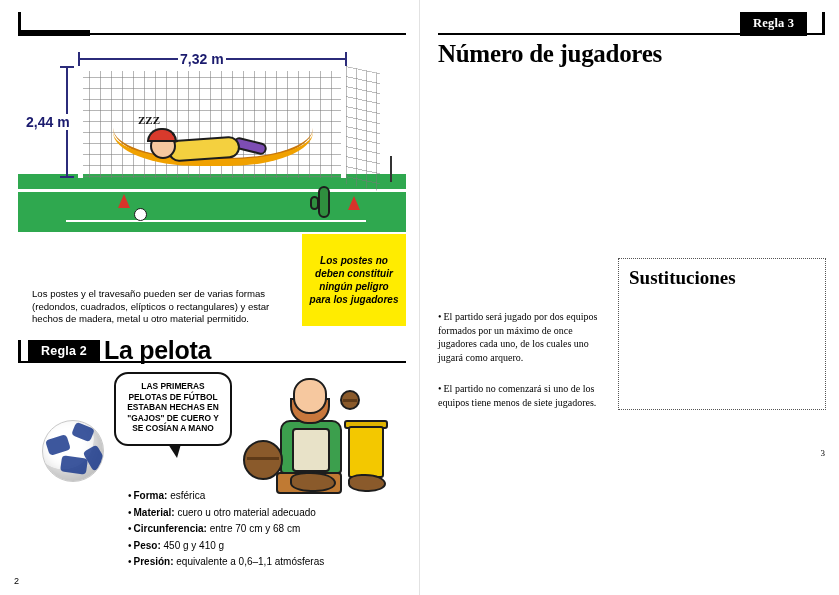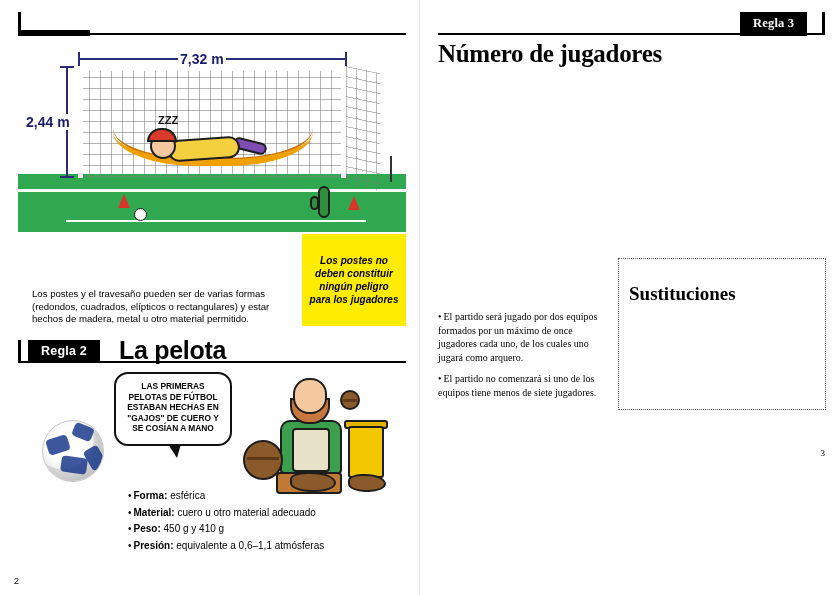--- a/index.html
+++ b/index.html
@@ -162,21 +162,21 @@
   }
   .napper-cap {
     position:absolute; left: 129px; top: 92px; width: 30px; height: 14px;
     background:#d83a2c; border-radius: 14px 14px 0 0; border: 2px solid #1d1d1d;
   }
   .napper-leg {
     position:absolute; left: 215px; top: 104px; width: 34px; height: 12px;
     background:#7d4db3; border-radius: 8px; transform: rotate(14deg);
     border: 2px solid #1d1d1d;
   }
-  .zz { position:absolute; color:#111; font-weight:bold; font-family:Liberation Sans, sans-serif;margin-left:20px; }
+  .zz { position:absolute; color:#111; font-weight:bold; font-family:Liberation Serif, serif; }
   .cone {
     position: absolute; width: 0; height: 0;
     border-left: 6px solid transparent; border-right: 6px solid transparent;
     border-bottom: 14px solid #d8342a;
   }
   .ball-small {
     position:absolute; width: 13px; height: 13px; border-radius:50%;
     background: #ffffff; border: 1.5px solid #1b1b1b;
   }
   .cactus {
@@ -299,21 +299,21 @@
       <div class="flag-corner" style="left:372px; top:120px;"></div>
     </div>
 
     <div class="body-text" style="left:32px; top:288px; width:262px;">Los postes y el travesaño pueden ser de varias formas (redondos, cuadrados, elípticos o rectangulares) y estar hechos de madera, metal u otro material permitido.</div>
 
     <div class="yellow-box" style="left:302px; top:234px; width:104px; height:92px;">Los postes no deben constituir ningún peligro para los jugadores</div>
 
     <div class="rule-tag" style="left:28px; top:340px;">Regla 2</div>
     <div class="rule-underline" style="left:18px; top:361px; width:388px;"></div>
     <div class="vbar" style="left:18px; top:340px; height:21px;"></div>
-    <h1 class="section-title" style="left:104px; top:336px;margin-left:15px;">La pelota</h1>
+    <h1 class="section-title" style="left:104px; top:336px;">La pelota</h1>
 
     <div class="illus ball-illus">
       <div class="speech">LAS PRIMERAS PELOTAS DE FÚTBOL ESTABAN HECHAS EN "GAJOS" DE CUERO Y SE COSÍAN A MANO</div>
       <div class="speech-tail"></div>
 
       <div class="bin-lid"></div>
       <div class="bin"></div>
 
       <div class="stool"></div>
       <div class="artisan-body"></div>
@@ -337,20 +337,24 @@
     <div class="bullets" style="left:128px; top:489px; width:250px;">
       <p>
         <span class="dot"><b>Forma:</b></span>
         <span>esférica</span>
       </p>
       <p style="margin-top:-4px;">
         <span class="dot"><b>Material:</b></span>
         <span>cuero u otro material adecuado</span>
       </p>
       <p style="margin-top:-4px;">
+        <span class="dot"><b>Circunferencia:</b></span>
+        <span>entre 70 cm y 68 cm</span>
+      </p>
+      <p style="margin-top:-4px;">
         <span class="dot"><b>Peso:</b></span>
         <span>450 g y 410 g</span>
       </p>
       <p style="margin-top:-4px; margin-bottom:0;">
         <span class="dot"><b>Presión:</b></span>
         <span>equivalente a 0,6–1,1 atmósferas</span>
       </p>
     </div>
 
     <div class="pagenum" style="left:14px;">2</div>
@@ -362,25 +366,25 @@
     <div class="rule-underline" style="left:18px; top:33px; width:387px;"></div>
     <div class="vbar" style="left:402px; top:12px; height:21px;"></div>
 
     <h1 class="section-title" style="left:18px; top:40px;">Número de jugadores</h1>
 
 
     <div class="bullets" style="left:18px; top:310px; width:170px;">
       <p>
         <span class="dot"></span><span>El partido será jugado por dos equipos formados por un máximo de once jugadores cada uno, de los cuales uno jugará como arquero.</span>
       </p>
-      <p style="margin-top:8px;">
+      <p style="margin-top:18px;">
         <span class="dot"></span><span>El partido no comenzará si uno de los equipos tiene menos de siete jugadores.</span>
       </p>
     </div>
 
     <div class="dotted-box" style="left:198px; top:258px; width:208px; height:152px;">
-      <h2 style="margin:16px 0 10px 0; font-size:19px; font-weight:bold;">Sustituciones</h2>
+      <h2 style="margin:0 0 10px 0; font-size:19px; font-weight:bold;">Sustituciones</h2>
     </div>
 
 
     <div class="pagenum" style="right:14px;">3</div>
   </div>
 </div>
 
 </body></html>

